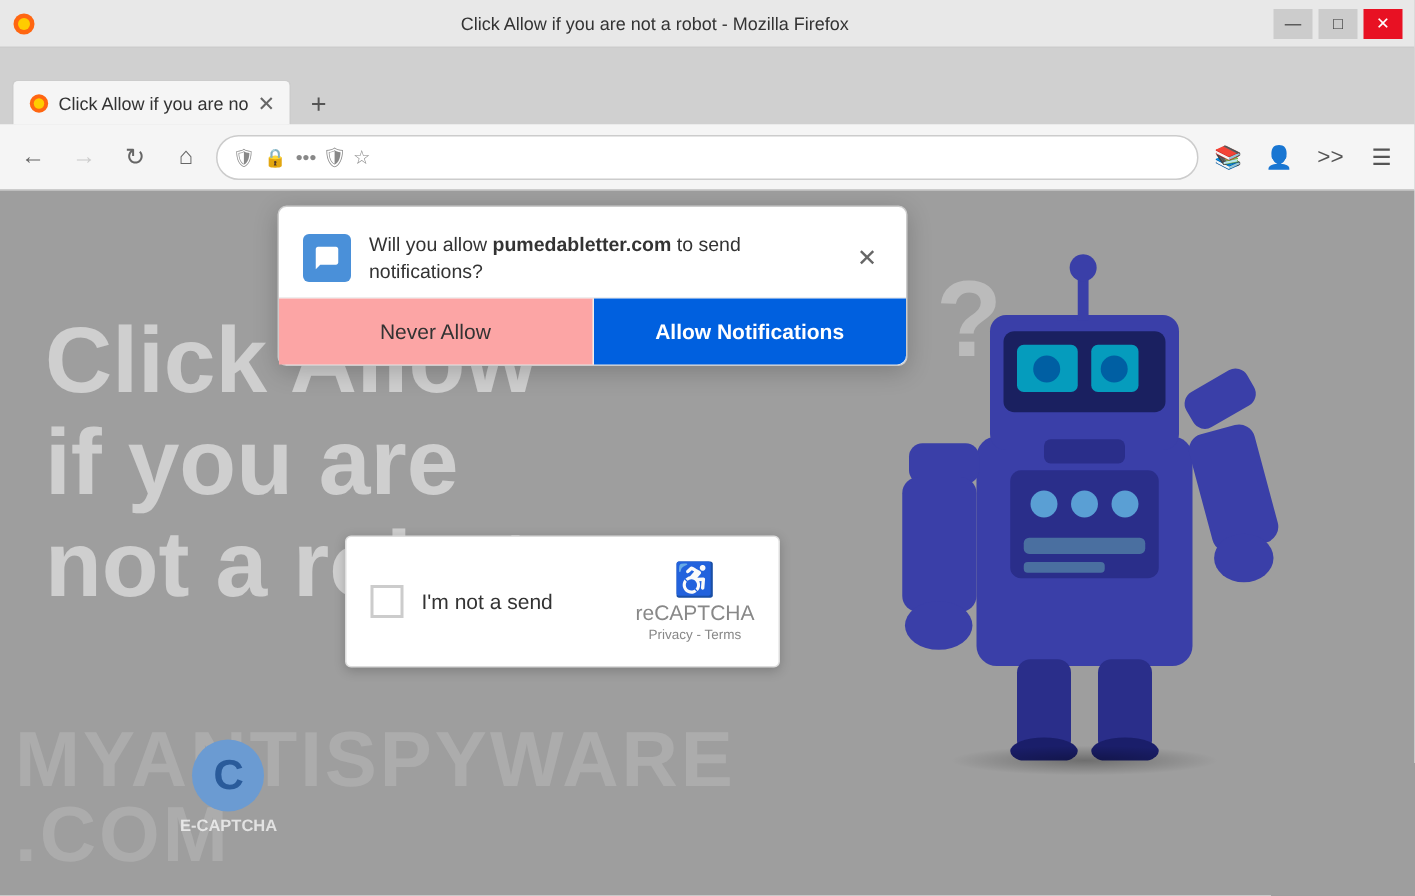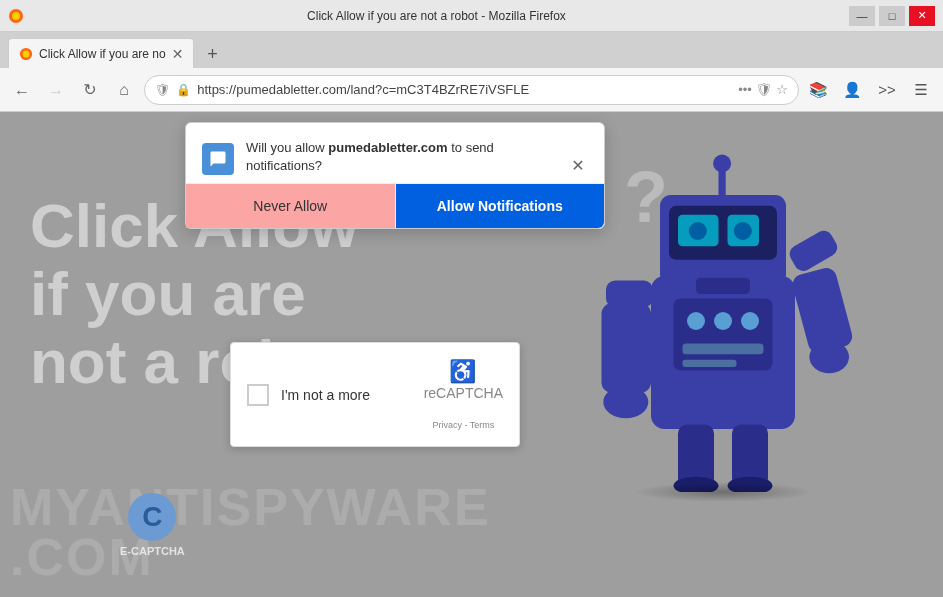--- a/index.html
+++ b/index.html
@@ -29,21 +29,21 @@
       border: none;
       background: #ccc;
       cursor: pointer;
       font-size: 11px;
       display: flex; align-items: center; justify-content: center;
       color: #333;
     }
     .win-btn.close { background: #e81123; color: white; }
 
     .tab-bar {
-      height: 36px;
+      height: 51px;
       background: #d0d0d0;
       display: flex;
       align-items: flex-end;
       padding: 0 8px;
     }
     .tab {
       height: 30px;
       background: #f5f5f5;
       border: 1px solid #ccc;
       border-bottom: none;
@@ -226,38 +226,38 @@
     .captcha-checkbox {
       width: 22px; height: 22px;
       border: 2px solid #ccc;
       background: white;
       flex-shrink: 0;
     }
     .captcha-label { font-size: 14px; color: #333; flex: 1; }
     .captcha-logo-area { display: flex; flex-direction: column; align-items: center; }
     .captcha-recaptcha { font-size: 22px; color: #4a90d9; }
     .captcha-brand { font-size: 14px; color: #888; text-align: center; }
-    .captcha-links { font-size: 9px; color: #888; text-align: center; margin-top: 19px; }
+    .captcha-links { font-size: 9px; color: #888; text-align: center; margin-top: 2px; }
 
     
     .notification-popup {
       position: absolute;
       top: 10px;
       left: 185px;
       width: 420px;
       background: white;
       border: 1px solid #ccc;
       border-radius: 6px;
       box-shadow: 0 4px 16px rgba(0,0,0,0.2);
       padding: 0;
       z-index: 100;
     }
     .popup-header {
       display: flex;
-      align-items: flex-end;
+      align-items: center;
       padding: 16px 16px 8px 16px;
       gap: 12px;
     }
     .popup-icon {
       width: 32px; height: 32px;
       background: #4a90d9;
       border-radius: 4px;
       display: flex; align-items: center; justify-content: center;
       color: white;
       font-size: 18px;
@@ -344,21 +344,20 @@
 
   <div class="nav-bar">
     <button class="nav-btn">←</button>
     <button class="nav-btn disabled">→</button>
     <button class="nav-btn">↻</button>
     <button class="nav-btn">⌂</button>
 
     <div class="address-bar-wrapper">
       <span class="address-lock">🛡</span>
       <span class="address-lock">🔒</span>
-      <span class="address-url">https://pumedabletter.com/land?c=mC3T4BZrRE7iVSFLE</span>
       <div class="address-actions">
         <span class="addr-btn">•••</span>
         <span class="addr-btn">🛡</span>
         <span class="addr-btn">☆</span>
       </div>
     </div>
 
     <div class="toolbar-icons">
       <button class="toolbar-icon-btn">📚</button>
       <button class="toolbar-icon-btn">👤</button>
@@ -430,21 +429,21 @@
 
     <div class="ecaptcha-area">
       <div class="ecaptcha-icon">
         <span>C</span>
       </div>
       <span class="ecaptcha-label">E-CAPTCHA</span>
     </div>
 
     <div class="captcha-widget">
       <div class="captcha-checkbox"></div>
-      <span class="captcha-label">I'm not a more</span>
+      <span class="captcha-label">I'm not a send</span>
       <div class="captcha-logo-area">
         <div class="captcha-recaptcha">♿</div>
         <div class="captcha-brand">reCAPTCHA</div>
         <div class="captcha-links">Privacy - Terms</div>
       </div>
     </div>
 
     <div class="notification-popup">
       <div class="popup-header">
         <div class="popup-icon">

